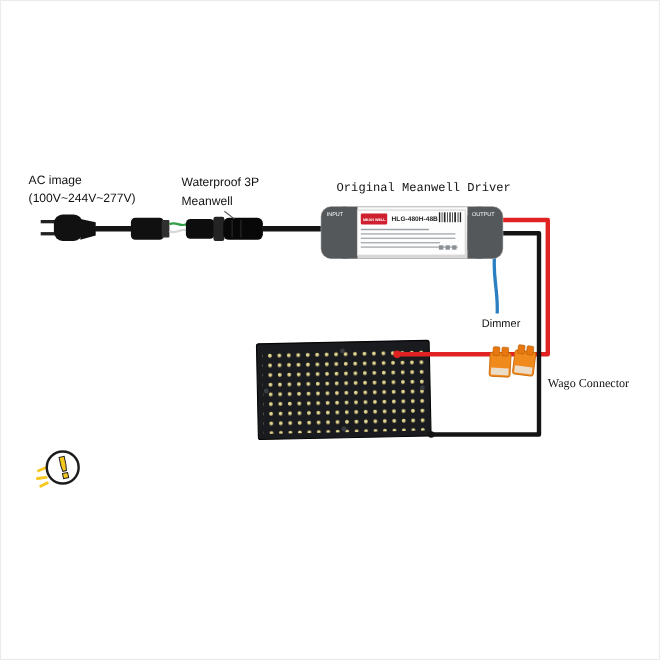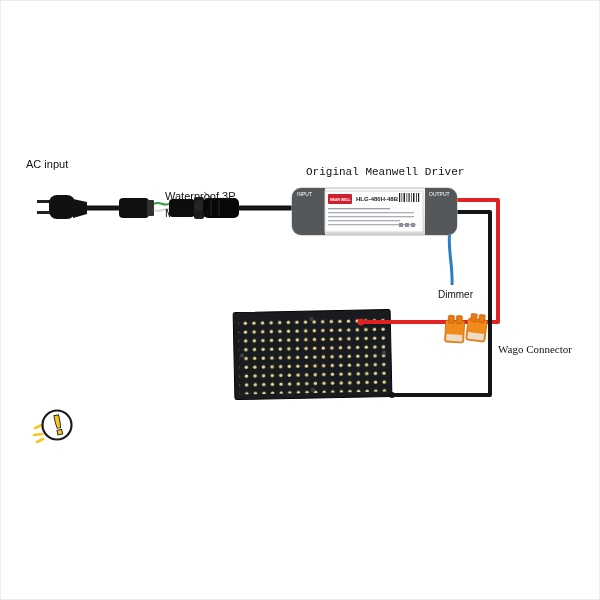--- a/index.html
+++ b/index.html
@@ -141,24 +141,25 @@
     <g>
       <path class="warn-spark" d="M34,427 L41,424"></path>
       <path class="warn-spark" d="M33,434 L41,433"></path>
       <path class="warn-spark" d="M36,441 L42,438"></path>
       <circle cx="56" cy="424" r="14.5" fill="#fff" stroke="#1c1c1c" stroke-width="2.2"></circle>
       <text class="warn-glyph" x="51" y="434" transform="rotate(-12 56 424)">!</text>
     </g>
   </svg>
 
   <div class="lbl" style="left:25px;top:155px;">
-    <div>AC input</div>
+    <div>AC image</div>
+    <div>(100V~244V~277V)</div>
   </div>
 
-  <div class="lbl" style="left:164px;top:157px;margin-top:30px;">
+  <div class="lbl" style="left:164px;top:157px;">
     <div>Waterproof 3P</div>
     <div>Meanwell</div>
   </div>
 
   <div class="lbl" style="left:305px;top:163px;font-family:Liberation Mono, monospace;">Original Meanwell Driver</div>
 
   <div class="lbl lbl-small" style="left:437px;top:286px;">Dimmer</div>
 
   <div class="lbl" style="left:497px;top:340px;font-family:Liberation Serif, serif;">Wago Connector</div>
 

